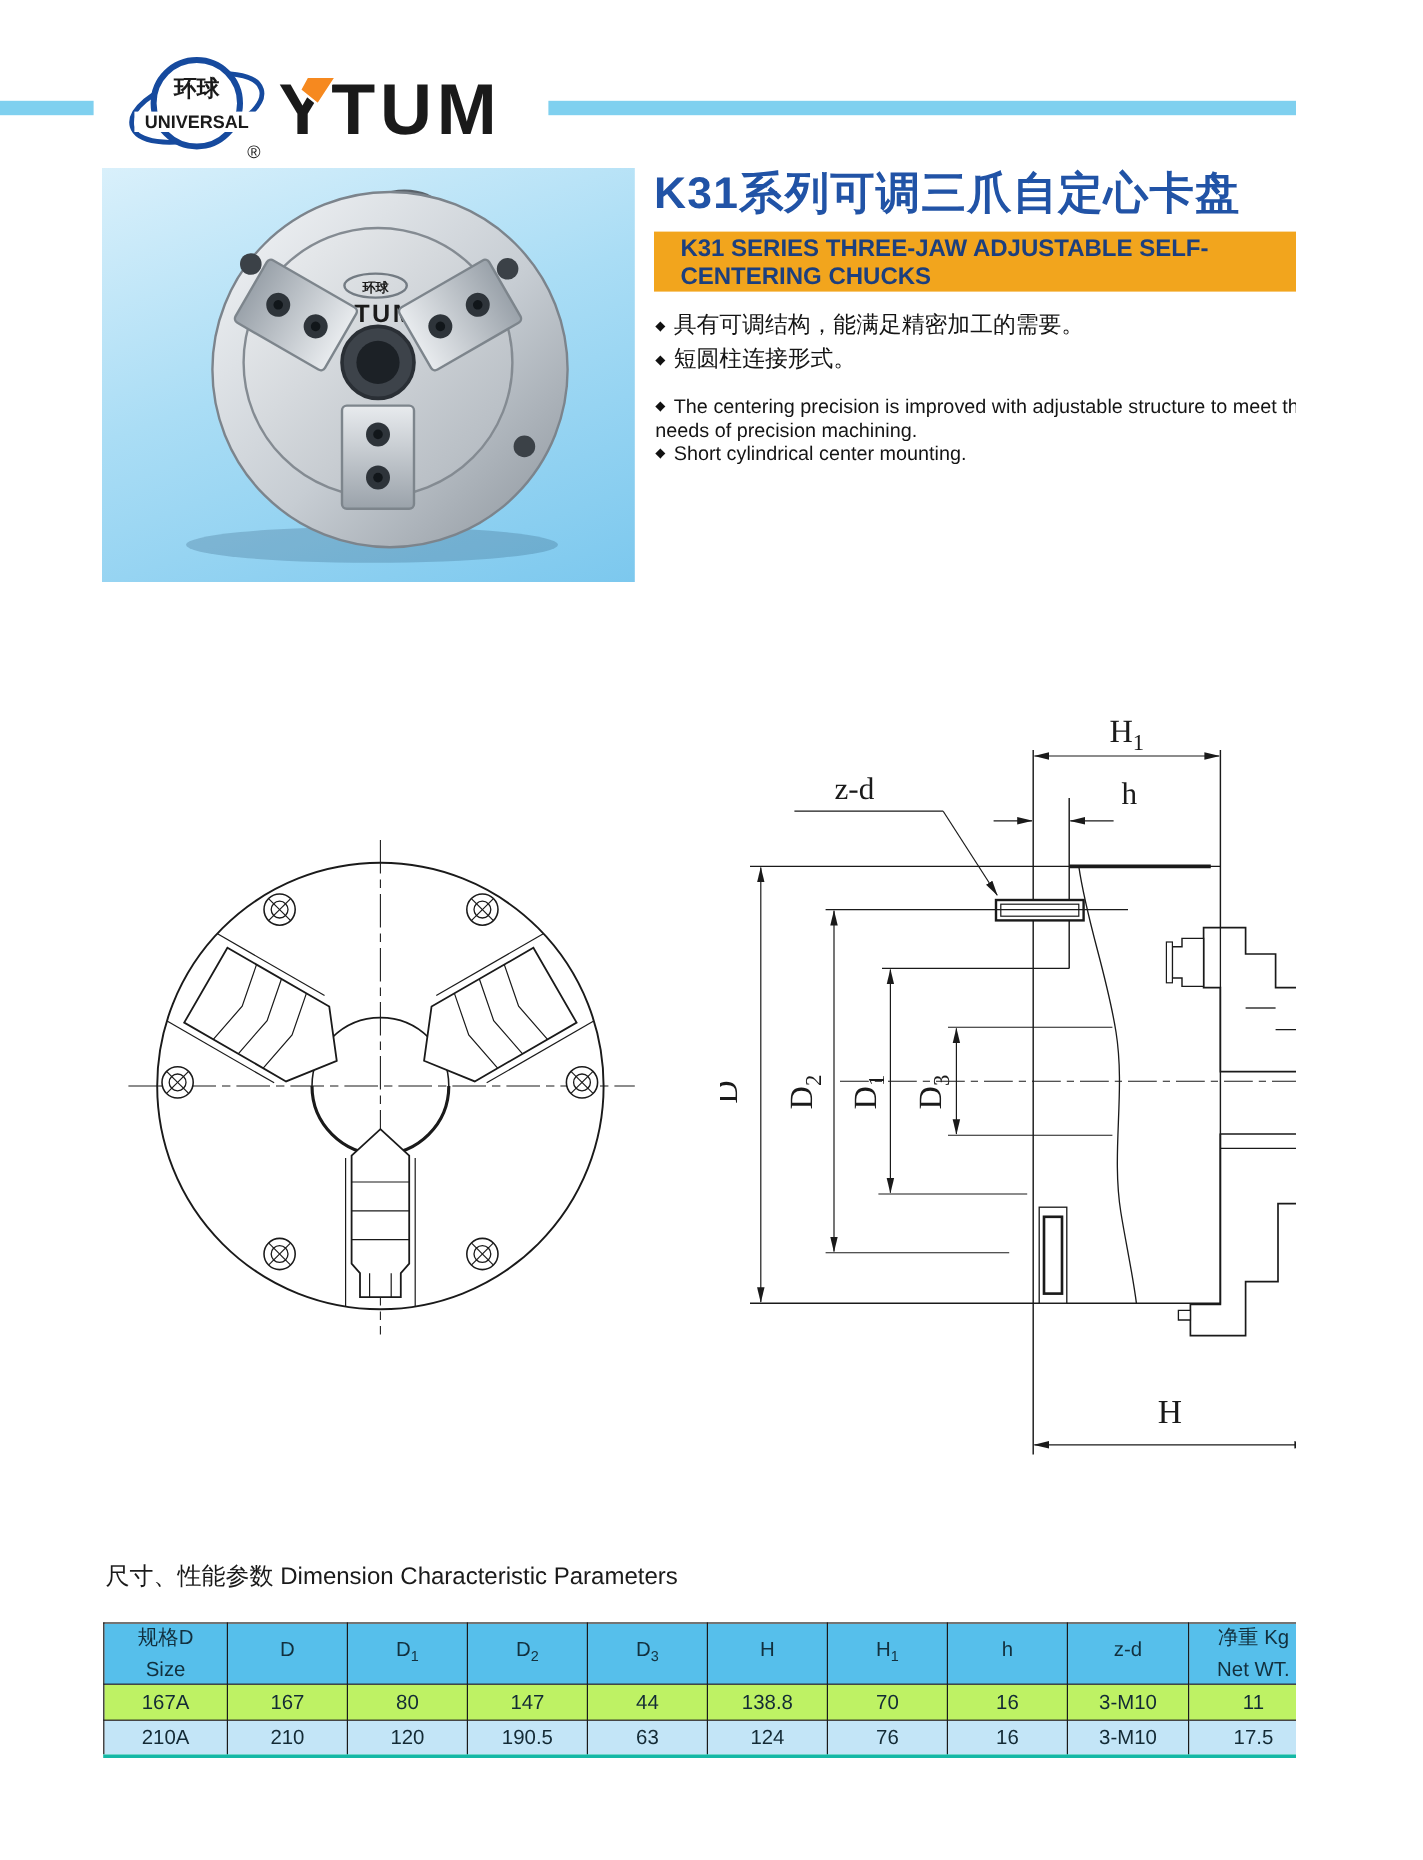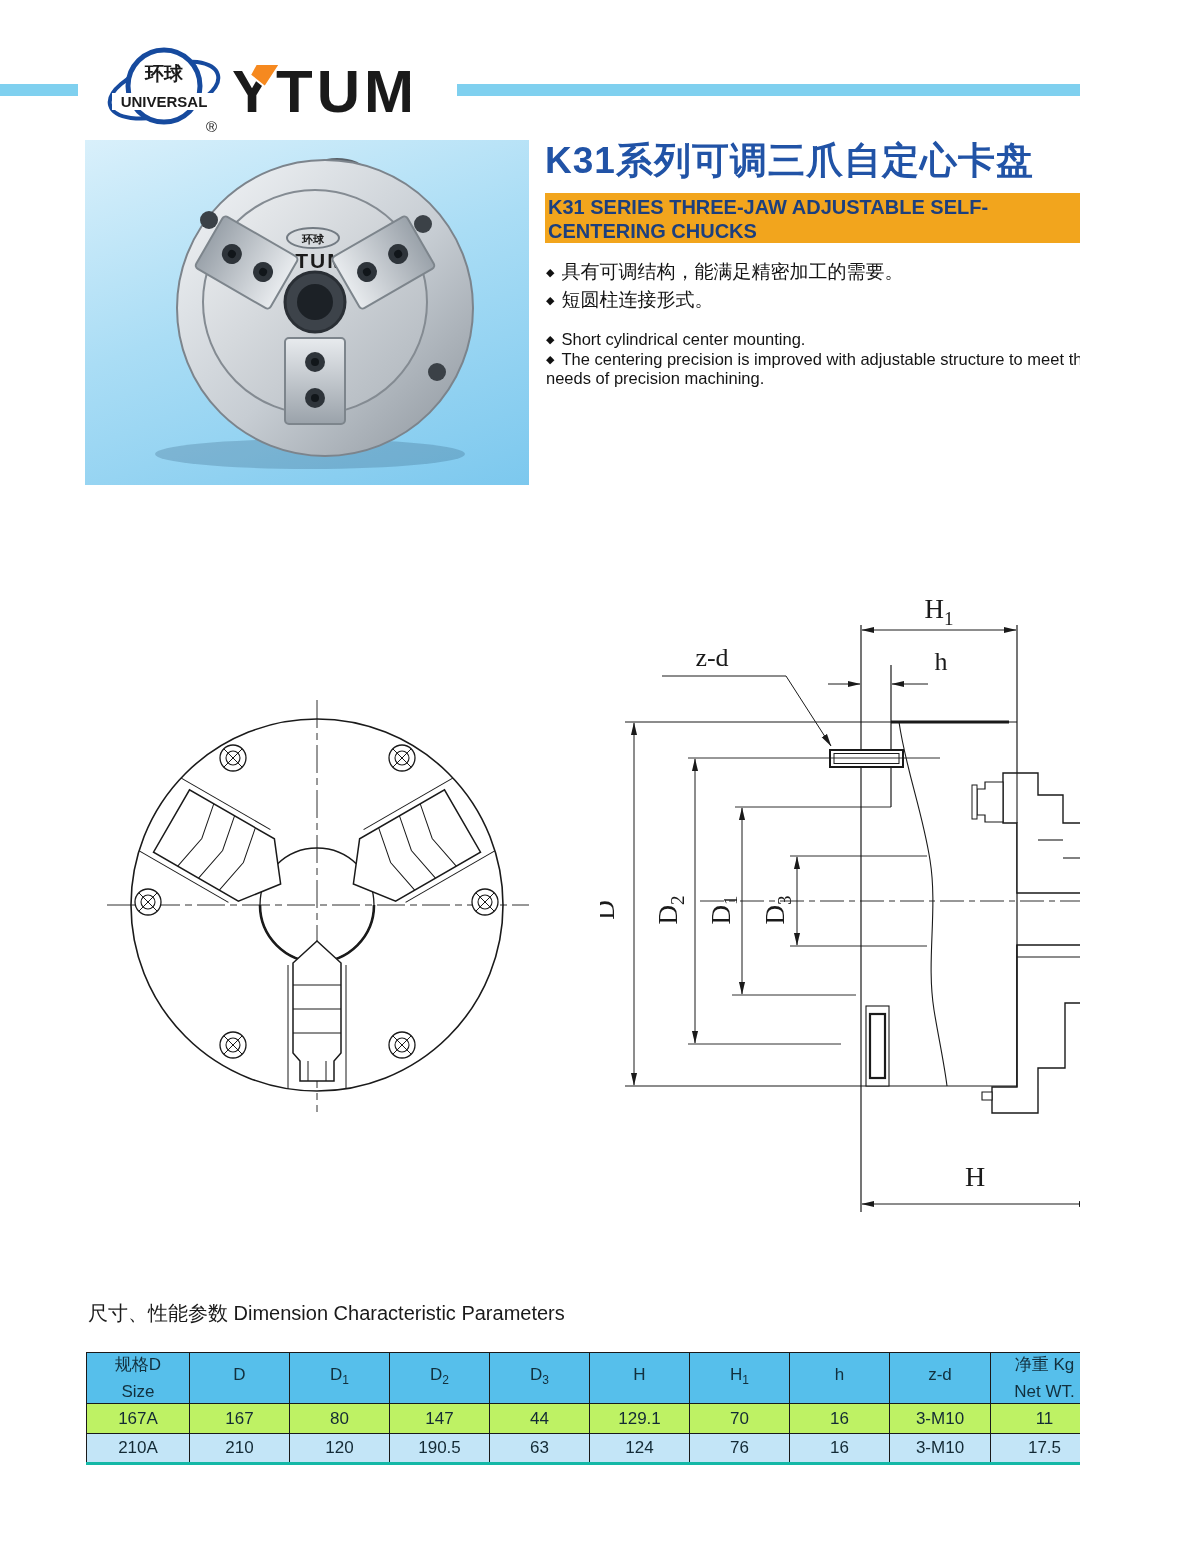--- a/index.html
+++ b/index.html
@@ -9,21 +9,21 @@
   .topbar.left{left:0;width:78px;}
   .topbar.right{left:457px;width:729px;}
   .logo-svg{position:absolute;left:106px;top:38px;}
   .wordmark-svg{position:absolute;left:232px;top:60px;}
   .photo{position:absolute;left:85px;top:140px;width:444px;height:345px;
          background:linear-gradient(160deg,#d9f0fb 0%,#aaddf5 45%,#7cc8ee 100%);}
   .title-cn{position:absolute;left:545px;top:136px;font-size:37px;font-weight:bold;color:#2153a6;
             letter-spacing:1px;white-space:nowrap;}
   .banner{position:absolute;left:545px;top:193px;width:548px;height:50px;box-sizing:border-box;
           background:#f2a51d;color:#1c3f7e;font-weight:bold;font-size:20px;line-height:24px;
-          padding:2px 8px 0 3px;}
+          padding:2px 8px 0 22px;}
   .feats-cn{position:absolute;left:546px;top:258px;width:560px;font-size:19px;color:#141414;}
   .feats-cn .feat{line-height:27px;}
   .feats-en{position:absolute;left:546px;top:330px;width:575px;font-size:16.5px;color:#141414;}
   .feats-en .feat{line-height:19.5px;}
   .diamond{font-size:11px;vertical-align:2px;margin-right:7px;color:#111;}
   .fv-svg{position:absolute;left:95px;top:680px;}
   .cs-svg{position:absolute;left:600px;top:580px;}
   .tbl-title{position:absolute;left:88px;top:1300px;font-size:20px;color:#1a1a1a;}
   table.spec{position:absolute;left:86px;top:1352px;border-collapse:collapse;table-layout:fixed;
              width:1012px;font-size:17px;color:#132a35;}
@@ -118,22 +118,22 @@
   </div>
 
   <div class="title-cn">K31系列可调三爪自定心卡盘</div>
   <div class="banner">K31 SERIES THREE-JAW ADJUSTABLE SELF-CENTERING CHUCKS</div>
 
   <div class="feats-cn">
     <div class="feat"><span class="diamond">◆</span><span>具有可调结构，能满足精密加工的需要。</span></div>
     <div class="feat"><span class="diamond">◆</span><span>短圆柱连接形式。</span></div>
   </div>
   <div class="feats-en">
+    <div class="feat"><span class="diamond">◆</span><span>The centering precision is improved with adjustable structure to meet the needs of precision   machining.</span></div>
     <div class="feat"><span class="diamond">◆</span><span>Short cylindrical center mounting.</span></div>
-    <div class="feat"><span class="diamond">◆</span><span>The centering precision is improved with adjustable structure to meet the needs of precision   machining.</span></div>
   </div>
 
   <svg class="fv-svg" width="450" height="450" viewBox="0 0 450 450">
     <defs>
       <g id="fv-wjaw">
         <line x1="-42" y1="78" x2="-42" y2="181" stroke="#1a1a1a" stroke-width="1"></line>
         <line x1="42" y1="78" x2="42" y2="181" stroke="#1a1a1a" stroke-width="1"></line>
         <path d="M0,42 L36,70 L36,168 L-36,168 L-36,70 Z" fill="#ffffff" stroke="#1a1a1a" stroke-width="1.5"></path>
         <path d="M-36,92 L0,85 L36,92" fill="none" stroke="#1a1a1a" stroke-width="1"></path>
         <path d="M-36,116 L0,109 L36,116" fill="none" stroke="#1a1a1a" stroke-width="1"></path>
@@ -323,21 +323,21 @@
           </th>
       </tr>
     </thead>
     <tbody>
       <tr class="r0">
         <td>167A</td>
         <td>167</td>
         <td>80</td>
         <td>147</td>
         <td>44</td>
-        <td>129.1</td>
+        <td>138.8</td>
         <td>70</td>
         <td>16</td>
         <td>3-M10</td>
         <td>11</td>
       </tr>
       <tr class="r1">
         <td>210A</td>
         <td>210</td>
         <td>120</td>
         <td>190.5</td>

